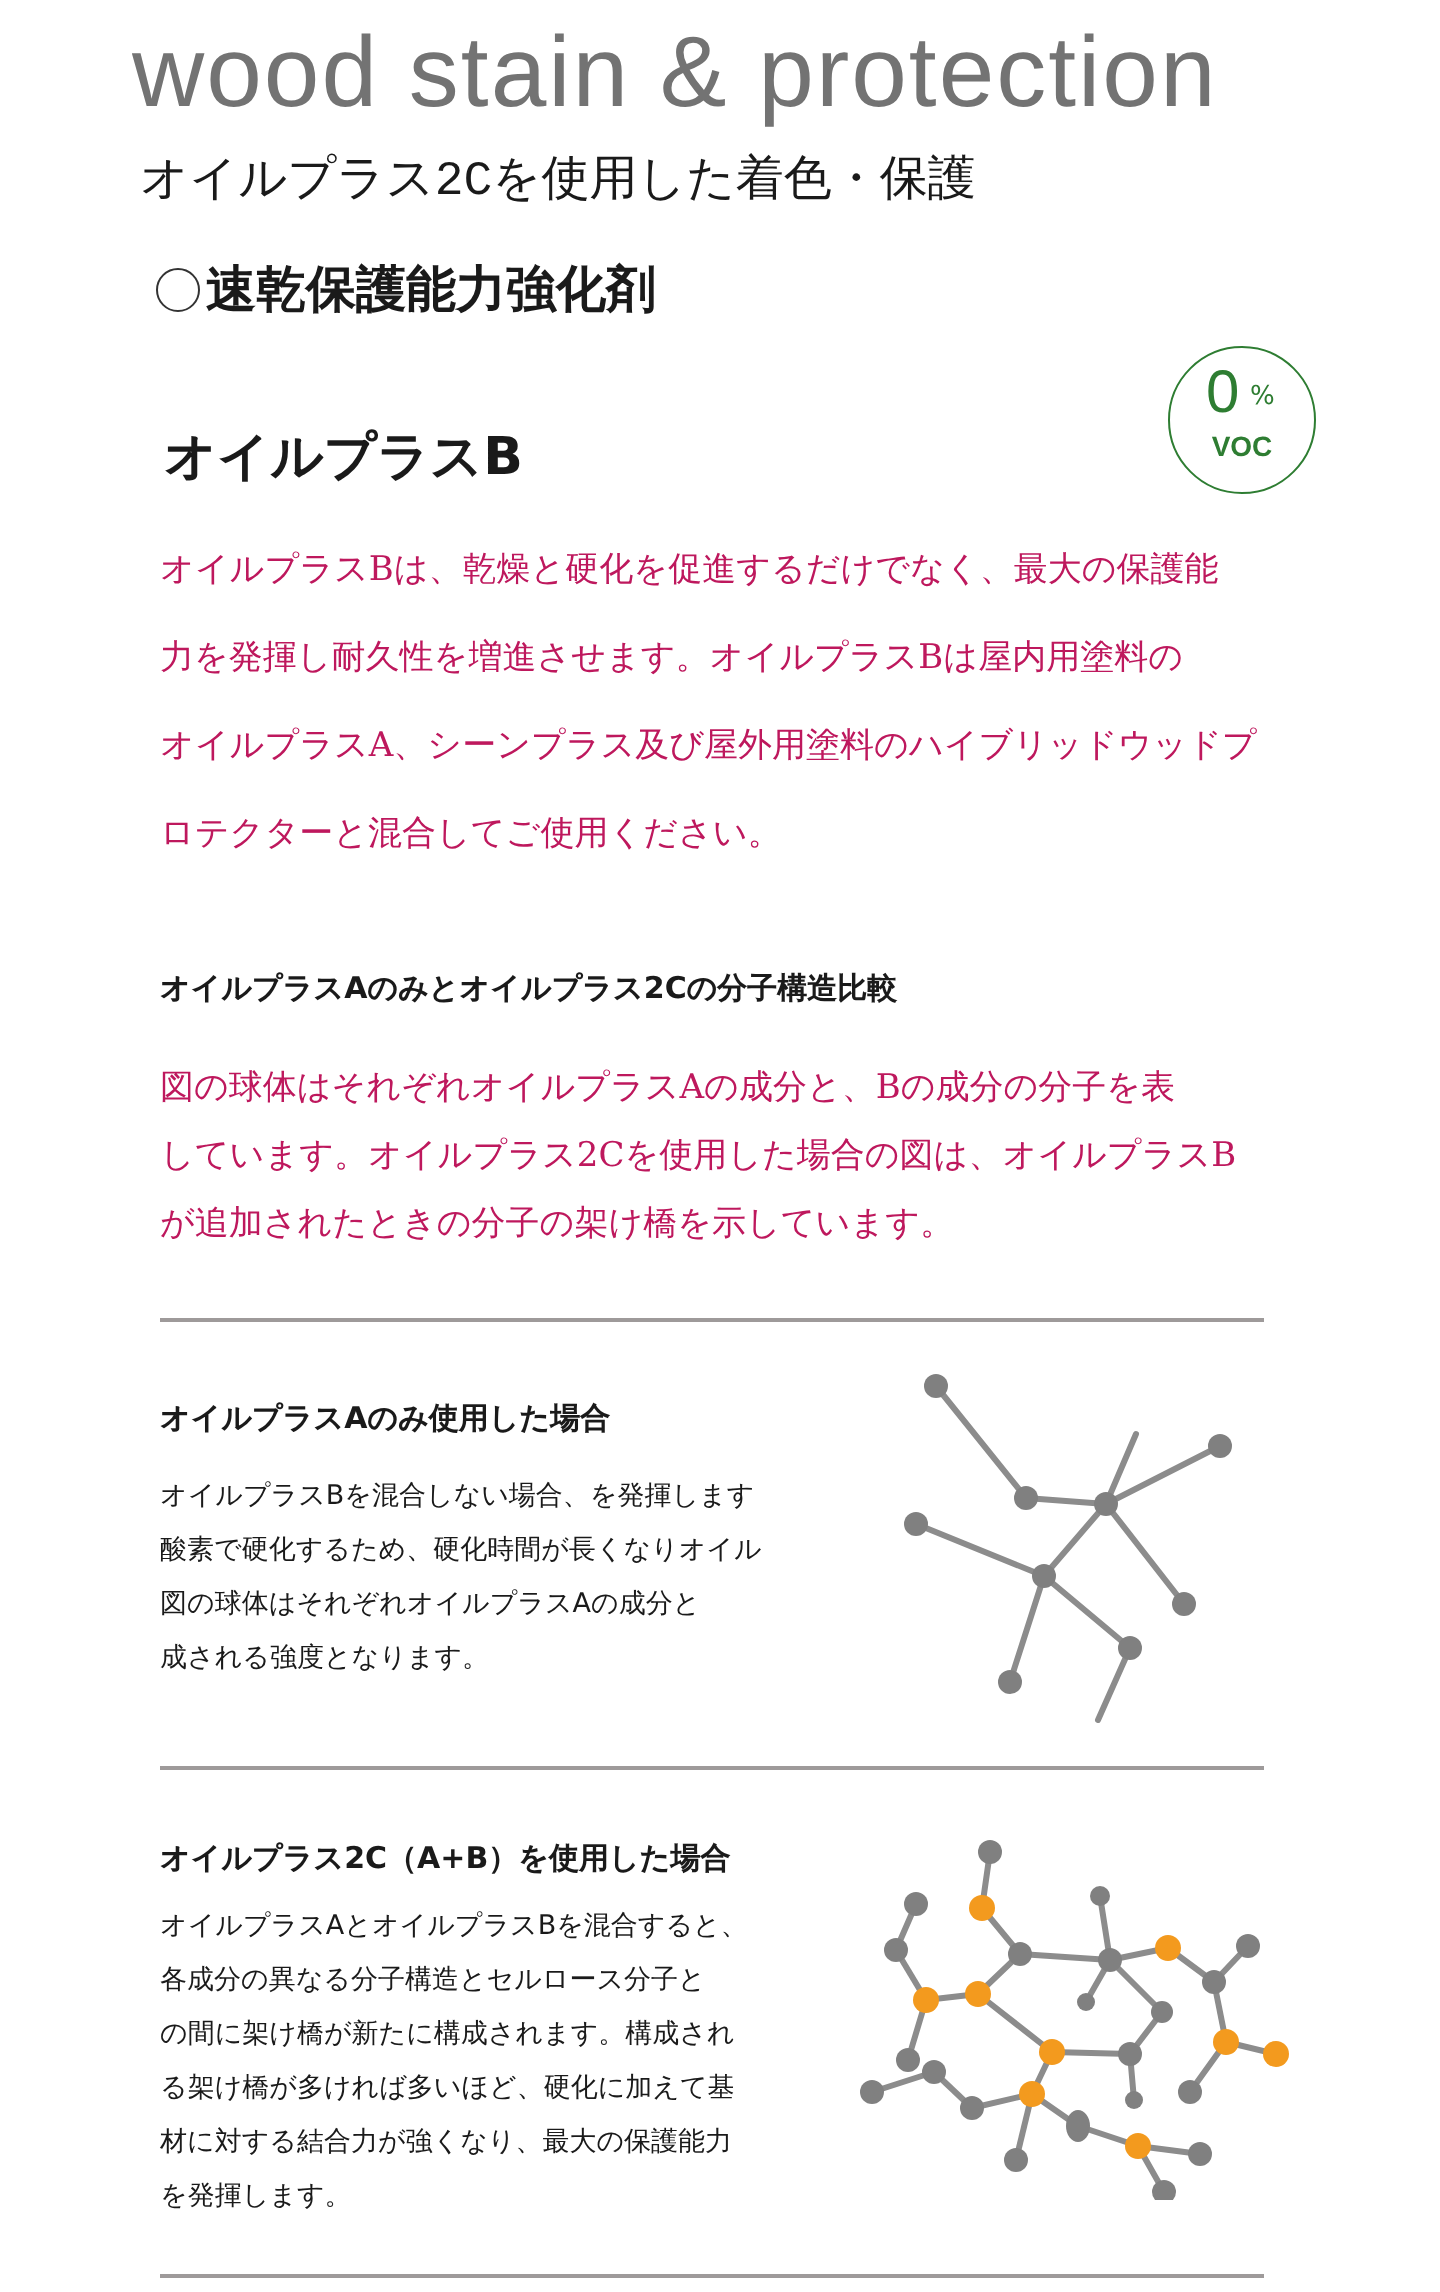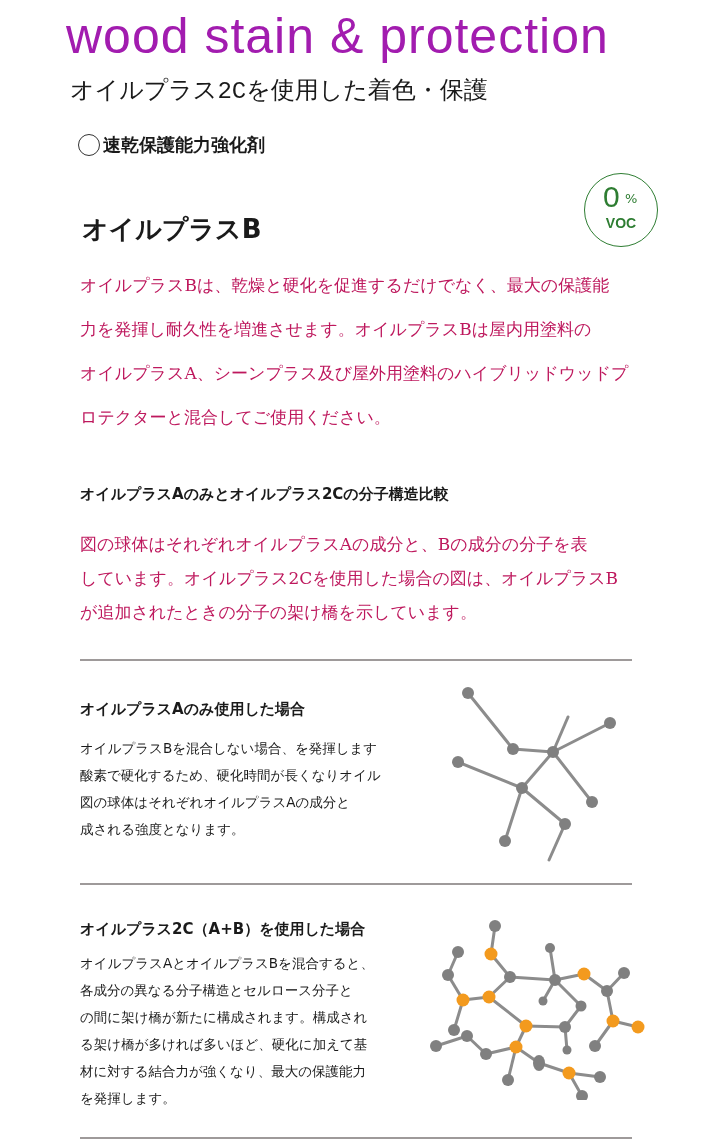--- a/index.html
+++ b/index.html
@@ -1,20 +1,20 @@
 <!DOCTYPE html>
 <html><head>
 <meta charset="utf-8">
 <style>
   html, body { margin: 0; padding: 0; background: #ffffff; }
   body { width: 720px; height: 1146px; position: relative; overflow: hidden; color: #1a1a1a; font-family: "DejaVu Sans", "Liberation Sans", sans-serif; }
   .abs { position: absolute; }
-  .title { left: 66px; top: 6px; font-family: "Liberation Sans", sans-serif; font-size: 50px; font-weight: 400; letter-spacing: 1px; color: #a21caf; line-height: 60px; white-space: nowrap; }
+  .title { left: 66px; top: 6px; font-family: "Liberation Sans", sans-serif; font-size: 50px; font-weight: 400; letter-spacing: 1px; color: #737373; line-height: 60px; white-space: nowrap; }
   .subtitle { left: 70px; top: 80px; font-size: 24px; line-height: 24px; white-space: nowrap; font-family: Liberation Mono, monospace; }
-  .section-title { left: 78px; top: 130px; font-size: 18px; font-weight: bold; line-height: 30px; white-space: nowrap; display:flex; align-items:center;justify-content:center; }
+  .section-title { left: 78px; top: 130px; font-size: 25px; font-weight: bold; line-height: 30px; white-space: nowrap; display:flex; align-items:center;justify-content:center; }
   .section-title .ring { width: 20px; height: 20px; border: 1.5px solid #333; border-radius: 50%; margin-right: 3px; display:inline-block; }
   .product-name { left: 82px; top: 214px; font-size: 26px; font-weight: bold; line-height: 30px; white-space: nowrap; }
   .voc { left: 584px; top: 173px; width: 74px; height: 74px; border: 1.5px solid #2e7d32; border-radius: 50%; color: #2e7d32; text-align:center; box-sizing: border-box; }
   .voc .zero { position:absolute; left: 18px; top: 8px; font-size: 30px; font-family: "Liberation Sans", sans-serif; line-height: 30px; }
   .voc .pct { position:absolute; left: 40px; top: 18px; font-size: 13px; line-height: 14px; }
   .voc .vl { position:absolute; left: 0; right: 0; top: 41px; font-size: 14px; font-weight: bold; line-height: 16px; font-family: "Liberation Sans", sans-serif; }
   .body-text { left: 80px; width: 560px; font-family: "DejaVu Serif", "Liberation Serif", serif; font-size: 17px; color: #be185d; }
   .para1 { top: 263px; line-height: 44px; }
   .para1 div, .para2 div { white-space: nowrap; }
   .compare-title { left: 80px; top: 481px; font-size: 15px; font-weight: bold; line-height: 26px; white-space: nowrap; }

